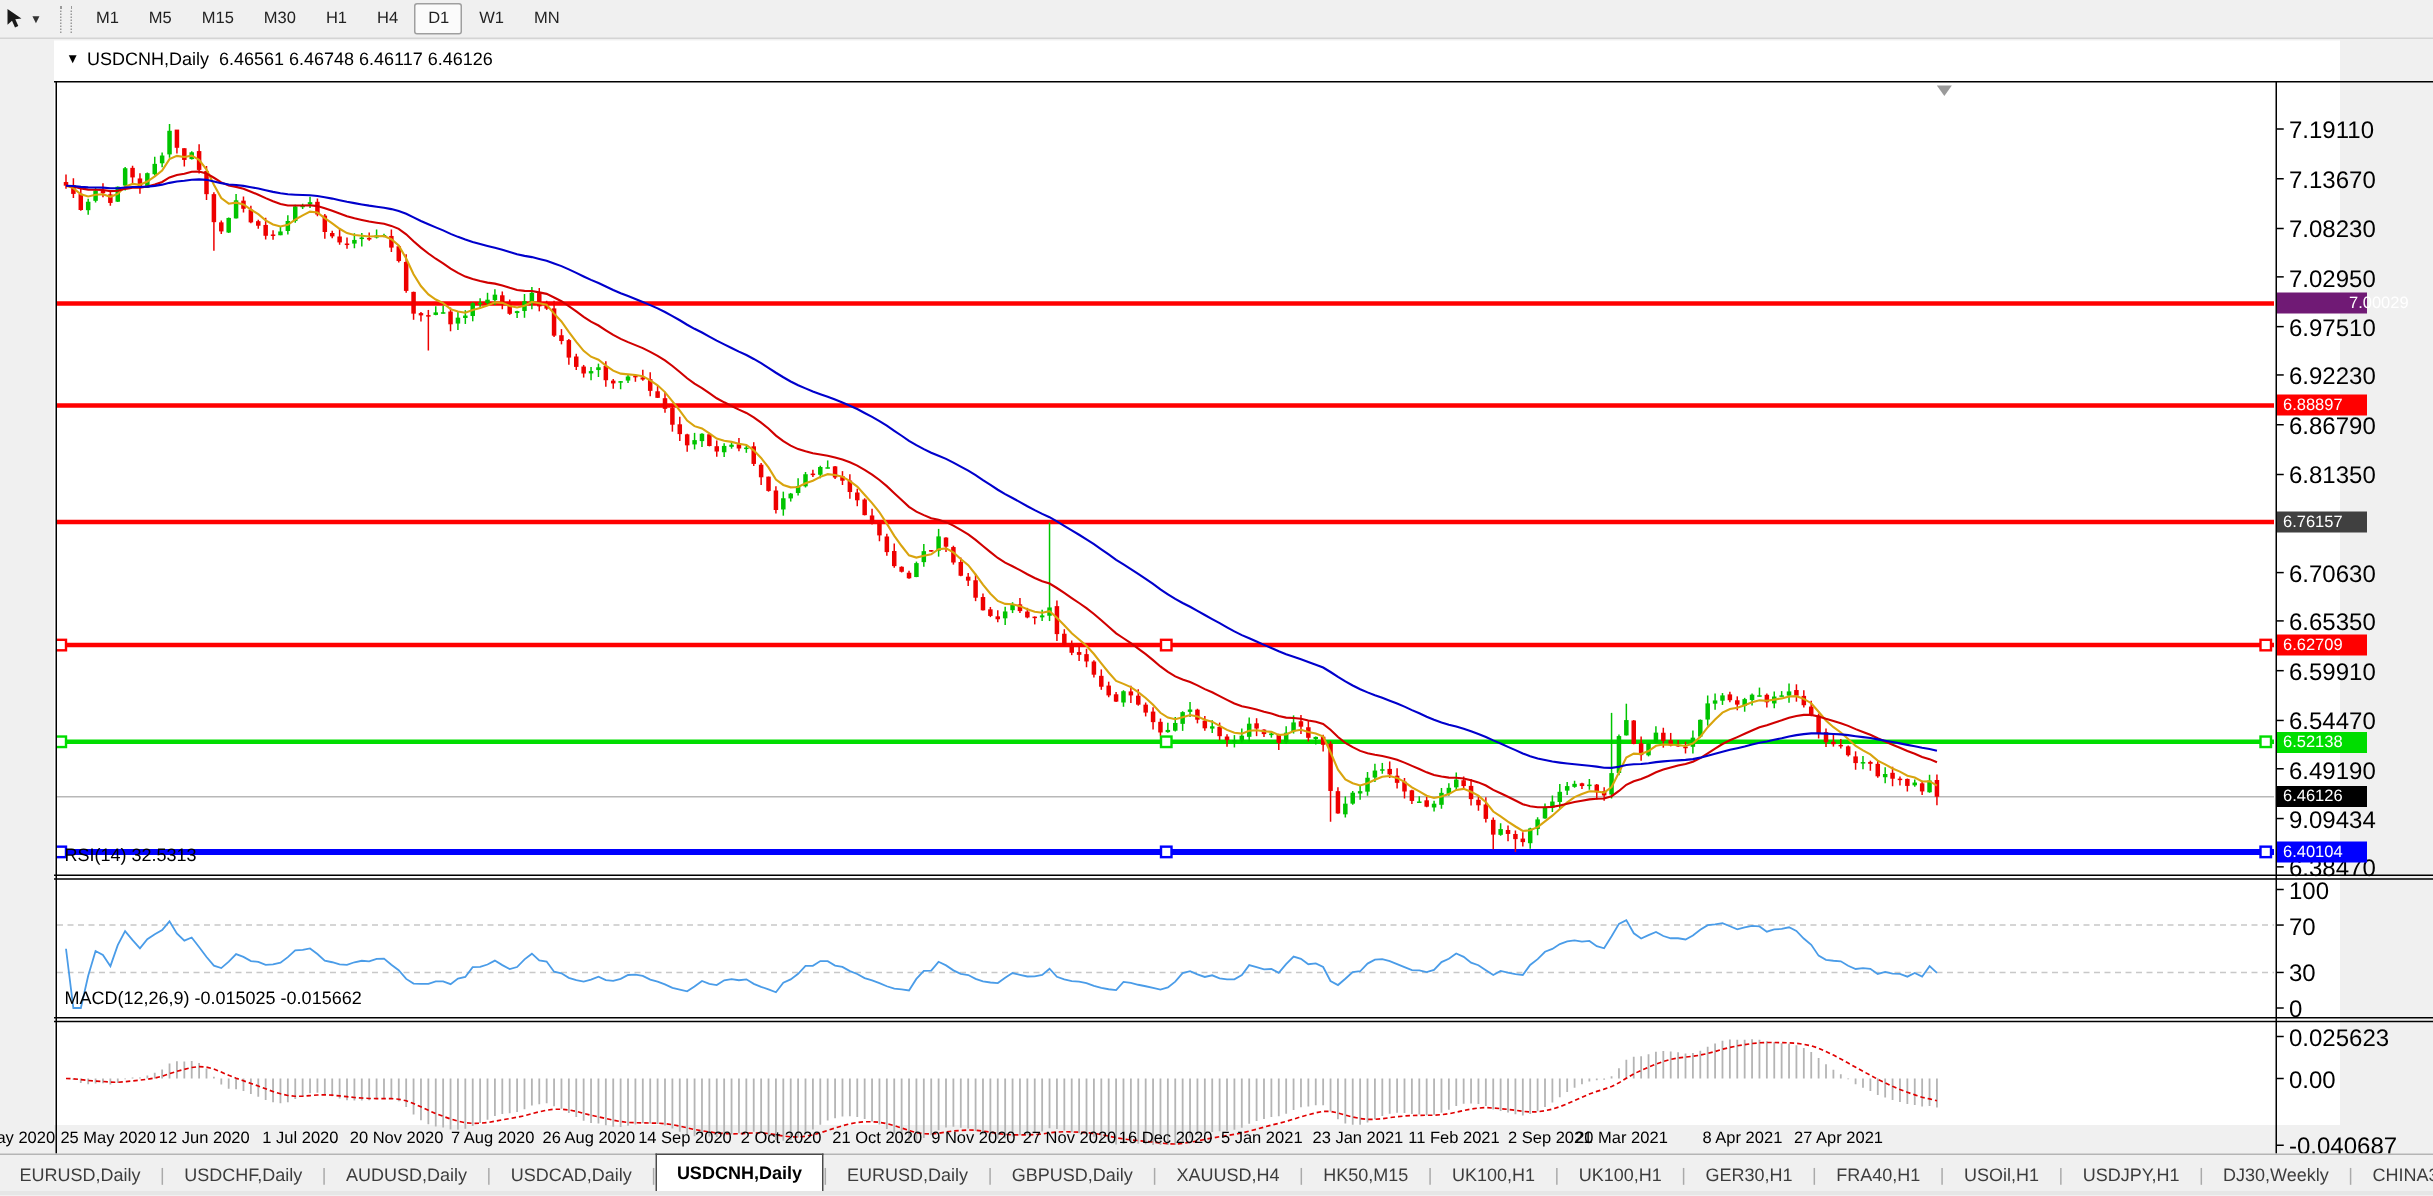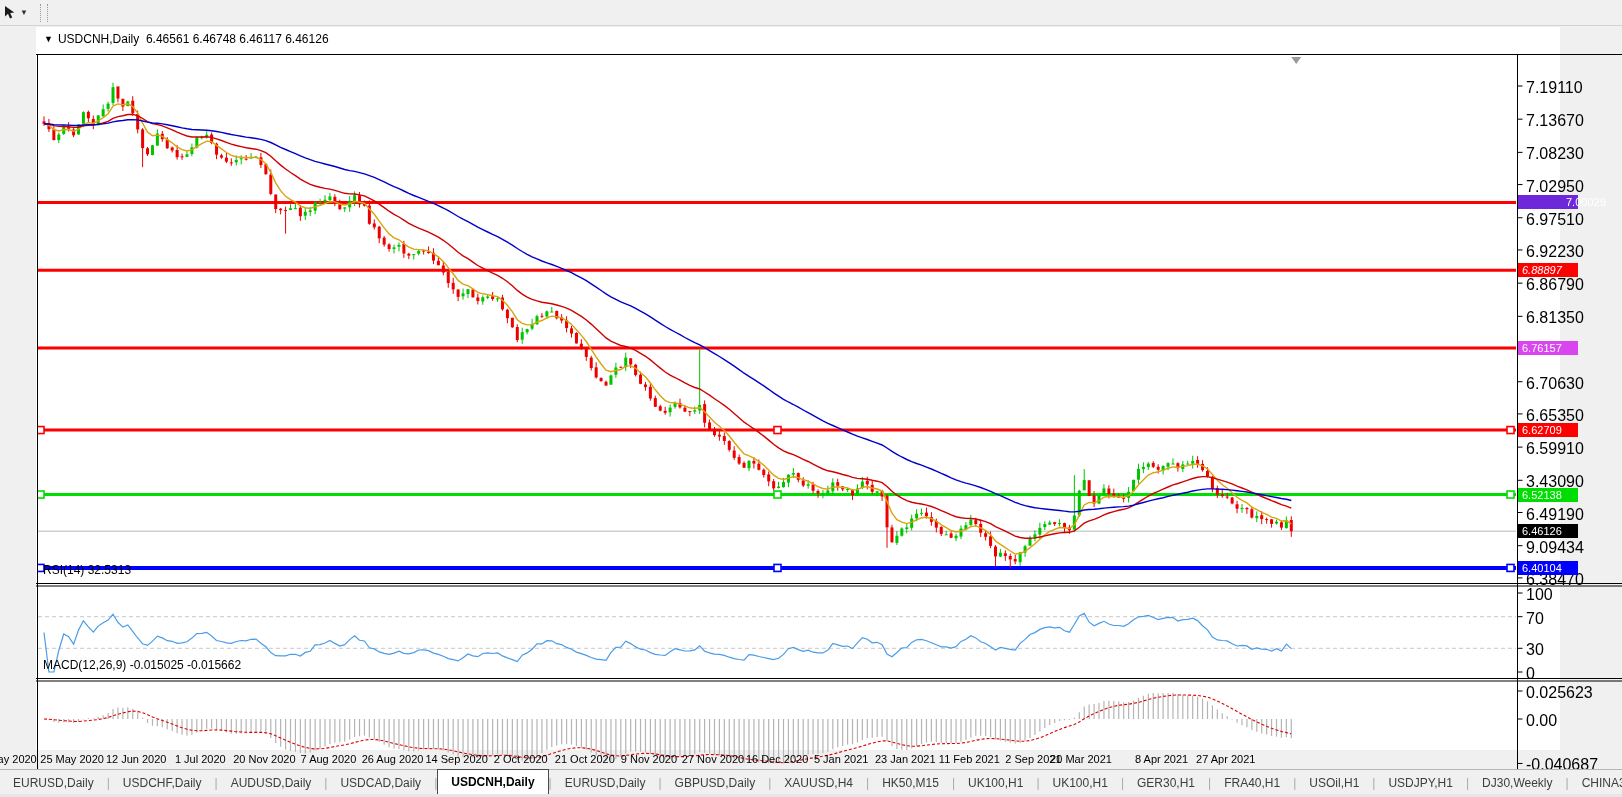--- a/index.html
+++ b/index.html
@@ -41,20 +41,31 @@
 <div id="root">
 
   <div id="toolbar">
     <div class="tool-icon-wrap">
       <svg width="14" height="15" viewBox="0 0 14 15">
         <path d="M2,1 L2,11.5 L5,8.8 L7,13.4 L9.2,12.4 L7.2,7.9 L11.3,7.4 Z" fill="#1a1a1a"></path>
       </svg>
       <span class="dropdown-caret">▼</span>
     </div>
     <div class="grip"></div>
+    <div id="tf-buttons" style="display:flex;">
+        <div class="tf-btn">M1</div>
+        <div class="tf-btn">M5</div>
+        <div class="tf-btn">M15</div>
+        <div class="tf-btn">M30</div>
+        <div class="tf-btn">H1</div>
+        <div class="tf-btn">H4</div>
+        <div class="tf-btn active">D1</div>
+        <div class="tf-btn">W1</div>
+        <div class="tf-btn">MN</div>
+      </div>
   </div>
 
   <div id="chartwin">
     <svg id="plotsvg" width="1622" height="770">
         <defs>
           <clipPath id="clipMain">
             <rect x="2" y="28" width="1478" height="528"></rect>
           </clipPath>
           <clipPath id="clipRsi">
             <rect x="2" y="560" width="1478" height="90"></rect>
@@ -917,36 +928,36 @@
         <div class="axis-tick-label" style="top: 85.184px;">7.13670</div>
         <div class="axis-tick-label" style="top: 118.368px;">7.08230</div>
         <div class="axis-tick-label" style="top: 150.576px;">7.02950</div>
         <div class="axis-tick-label" style="top: 183.76px;">6.97510</div>
         <div class="axis-tick-label" style="top: 215.968px;">6.92230</div>
         <div class="axis-tick-label" style="top: 249.152px;">6.86790</div>
         <div class="axis-tick-label" style="top: 282.336px;">6.81350</div>
         <div class="axis-tick-label" style="top: 347.728px;">6.70630</div>
         <div class="axis-tick-label" style="top: 379.936px;">6.65350</div>
         <div class="axis-tick-label" style="top: 413.12px;">6.59910</div>
-        <div class="axis-tick-label" style="top: 446.304px;">3.43090</div>
+        <div class="axis-tick-label" style="top: 446.304px;">6.54470</div>
         <div class="axis-tick-label" style="top: 478.512px;">6.49190</div>
         <div class="axis-tick-label" style="top: 511.696px;">9.09434</div>
         <div class="axis-tick-label" style="top: 543.904px;">6.38470</div>
         <div class="axis-tick-label" style="top: 559px;">100</div>
         <div class="axis-tick-label" style="top: 582.7px;">70</div>
         <div class="axis-tick-label" style="top: 614.3px;">30</div>
         <div class="axis-tick-label" style="top: 638px;">0</div>
         <div class="axis-tick-label" style="top: 656.994px;">0.025623</div>
         <div class="axis-tick-label" style="top: 685px;">0.00</div>
         <div class="axis-tick-label" style="top: 729.471px;">-0.040687</div>
       </div>
     <div id="level-tags">
-        <div class="price-tag" style="top: 168.394px; background: #6d28d9; padding-left: 48px;">7.00029</div>
-        <div class="price-tag" style="top: 236.299px; background: rgb(255, 0, 0); font-style: italic;">6.88897</div>
-        <div class="price-tag" style="top: 314.013px; background: #d946ef;">6.76157</div>
+        <div class="price-tag" style="top: 168.394px; background: #701a75; padding-left: 48px;">7.00029</div>
+        <div class="price-tag" style="top: 236.299px; background: rgb(255, 0, 0);">6.88897</div>
+        <div class="price-tag" style="top: 314.013px; background: #404040;">6.76157</div>
         <div class="price-tag" style="top: 396.046px; background: rgb(255, 0, 0);">6.62709</div>
         <div class="price-tag" style="top: 460.529px; background: rgb(0, 221, 0);">6.52138</div>
         <div class="price-tag" style="top: 533.937px; background: rgb(0, 0, 255);">6.40104</div>
         <div class="price-tag" style="top: 497.202px; background: rgb(0, 0, 0);">6.46126</div>
       </div>
   </div>
 
   <div id="date-row">
       <div class="date-label" style="left: 8px;">6 May 2020</div>
       <div class="date-label" style="left: 72.09px;">25 May 2020</div>

